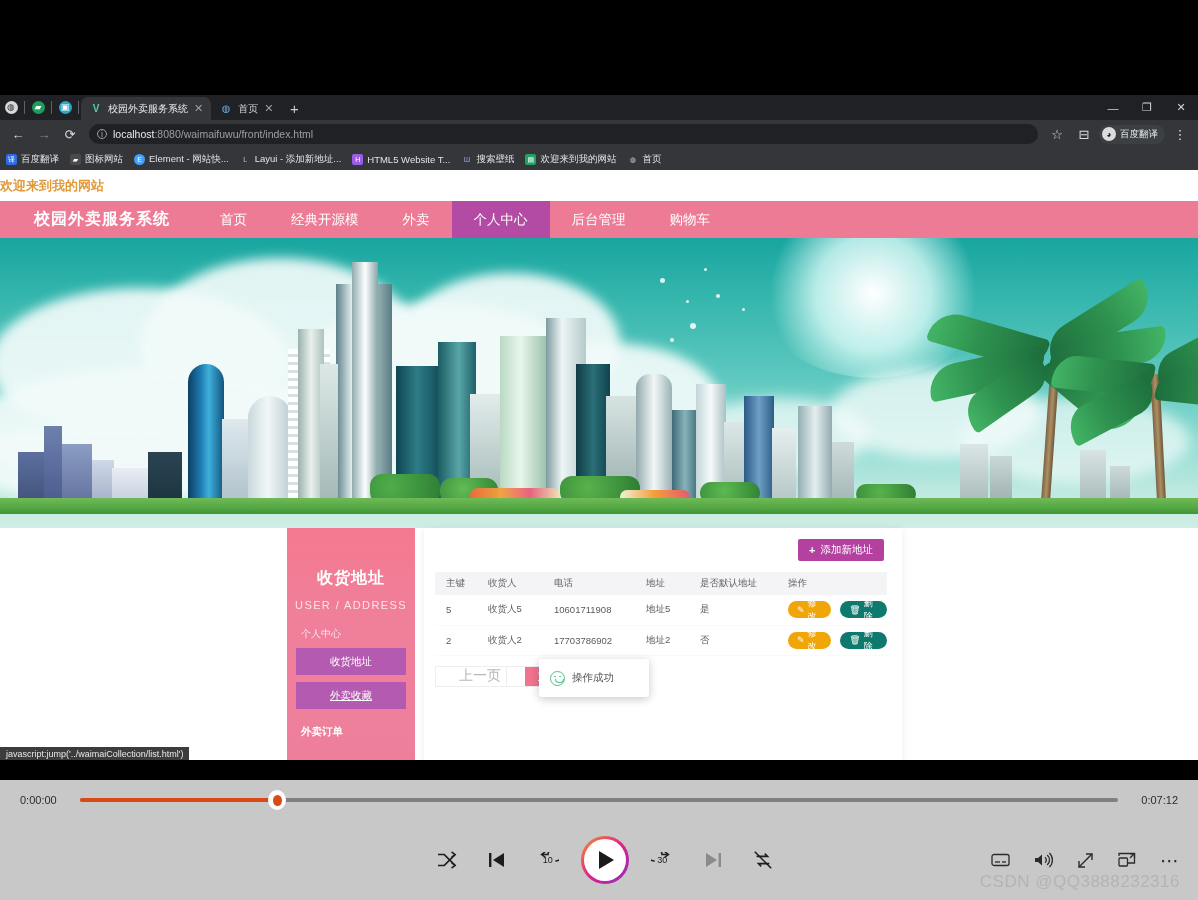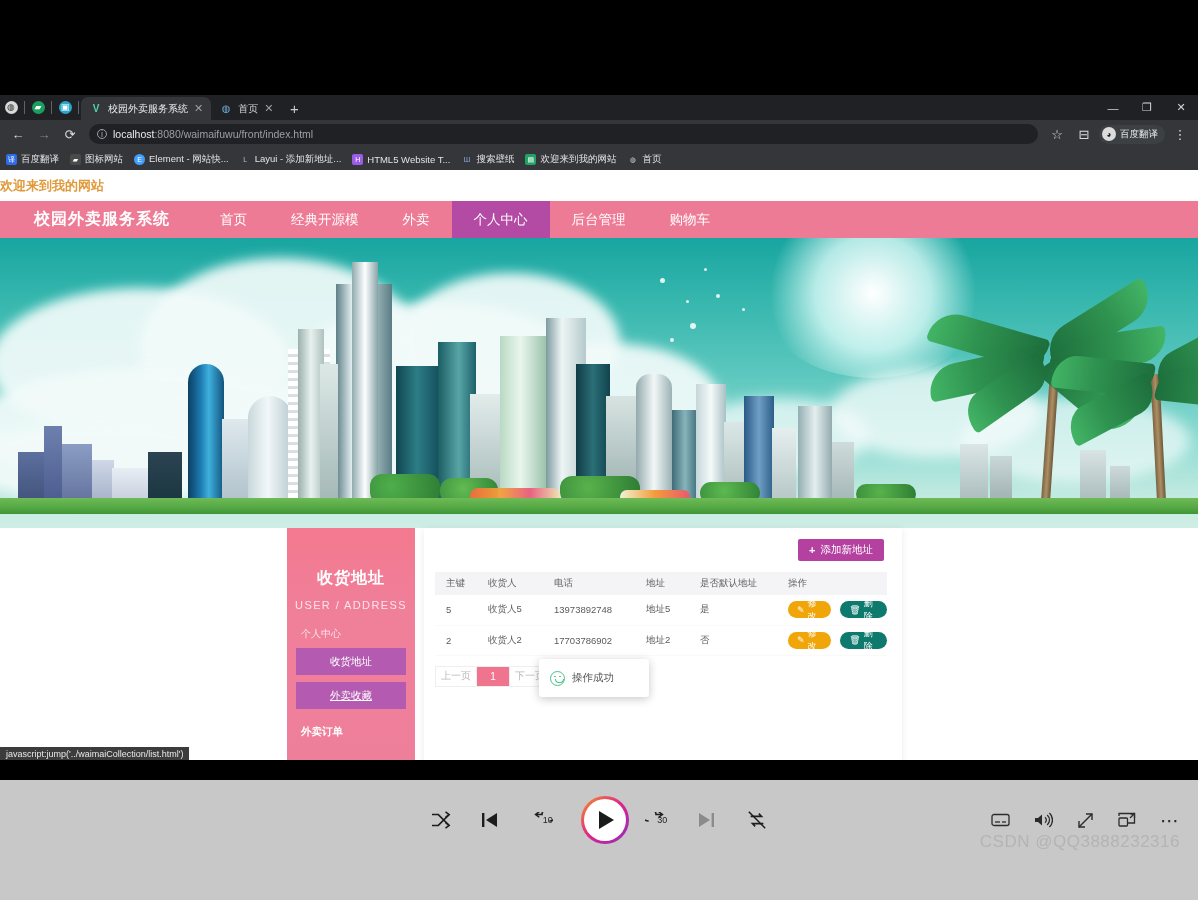--- a/index.html
+++ b/index.html
@@ -115,21 +115,21 @@
                   height:23px; padding-left:11px; }
   table.addr td { font-size:9.5px; color:#5a5a5e; height:30px; padding-left:11px; border-bottom:1px solid #fafafa; }
   .ops { display:flex; gap:9px; align-items:center; }
   .opbtn { height:17px; border-radius:9px; display:flex; align-items:center; gap:3px; padding:0 9px;
            font-size:9px; color:#fff; }
   .opbtn.edit { background:#f0a508; }
   .opbtn.del { background:#0e7a6e; }
 
   .pager { margin:10px 0 0 11px; display:flex; border:1px solid #eee; width:fit-content; }
   .pgbtn { min-width:33px; height:19px; display:flex; align-items:center; justify-content:center;
-           font-size:10px; color:#b9b9bd; border-right:1px solid #eee; padding:0 5px; }
+           font-size:14px; color:#b9b9bd; border-right:1px solid #eee; padding:0 5px;margin-left:18px; }
   .pgbtn:last-child { border-right:none; }
   .pgbtn.cur { background:#f0748e; color:#fff; }
 
   .statusbar { position:absolute; left:0; bottom:0; height:13px; background:#3c3c3c; color:#e8e8e8;
                font-size:9px; display:flex; align-items:center; padding:0 6px; z-index:50; }
 
   
   .player { position:absolute; left:0; top:780px; width:1198px; height:120px; background:#c8c8c8; }
   .seekrow { height:40px; display:flex; align-items:center; padding:0 20px; gap:14px; }
   .tcode { font-size:11px; color:#2b2b2b; width:46px; }
@@ -138,21 +138,21 @@
   .track .fill { position:absolute; left:0; top:0; height:4px; background:#d94a16; border-radius:2px; }
   .track .knob { position:absolute; top:-8px; width:18px; height:20px; background:#fff; border-radius:50%;
                  display:flex; align-items:center; justify-content:center; }
   .track .knob i { width:9px; height:11px; background:#d94a16; border-radius:50%; display:block; }
 
   .ctrlrow { position:relative; height:80px; display:flex; align-items:center; }
   .vtitle { position:absolute; left:20px; top:27px; font-size:17px; color:#1c1c1c; max-width:420px;
             white-space:nowrap; overflow:hidden; text-overflow:ellipsis; }
   .centerctrls { position:absolute; left:430px; top:0; width:350px; height:80px; display:flex; align-items:center;
                  justify-content:space-between; }
-  .cbtn { width:34px; height:34px; display:flex; align-items:center; color:#1d1d1d; font-size:17px; position:relative; }
+  .cbtn { width:34px; height:34px; display:flex; align-items:center; justify-content:center; color:#1d1d1d; font-size:17px; position:relative; }
   .cbtn.dim { color:#8b8b8b; }
   .playbtn { width:48px; height:48px; border-radius:50%; background:#ffffff; display:flex; align-items:center; justify-content:center;
              border:3px solid transparent;
              background-image: linear-gradient(#fff,#fff), linear-gradient(135deg,#f59324,#e0228c,#8a2ec0);
              background-origin: border-box; background-clip: content-box, border-box; }
   .playbtn .tri { width:0; height:0; border-left:15px solid #1b1b1b; border-top:9px solid transparent;
                   border-bottom:9px solid transparent; margin-left:4px; }
   .skipnum { position:absolute; top:12px; left:0; width:34px; text-align:center; font-size:9px; color:#1d1d1d; }
   .rightctrls { position:absolute; right:18px; top:0; height:80px; display:flex; align-items:center; gap:24px; }
   .rbtn { color:#2b2b2b; font-size:15px; display:flex; align-items:center; justify-content:center; }
@@ -406,21 +406,21 @@
                 <th style="width:92px">电话</th>
                 <th style="width:54px">地址</th>
                 <th style="width:88px">是否默认地址</th>
                 <th>操作</th>
               </tr>
             </thead>
             <tbody>
               <tr>
                 <td>5</td>
                 <td>收货人5</td>
-                <td>13973892748</td>
+                <td>10601711908</td>
                 <td>地址5</td>
                 <td>是</td>
                 <td>
                   <div class="ops">
                     <span class="opbtn edit">
                       <span>✎</span>
                       <span>修改</span>
                     </span>
                     <span class="opbtn del">
                       <span>🗑</span>
@@ -459,20 +459,30 @@
         </div>
 
       </div>
 
       <div class="statusbar">javascript:jump('../waimaiCollection/list.html')</div>
     </div>
   </div>
 
   <div class="player">
 
+    <div class="seekrow">
+      <span class="tcode">0:00:00</span>
+      <div class="track">
+        <div class="fill" id="seek-fill" style="width: 19%;"></div>
+        <div class="knob" id="seek-knob" style="left: calc(19% - 9px);">
+            <i></i>
+          </div>
+      </div>
+      <span class="tcode right">0:07:12</span>
+    </div>
 
     <div class="ctrlrow">
 
       <div class="centerctrls">
         <div class="cbtn">
           <svg width="22" height="18" viewBox="0 0 24 20" fill="none" stroke="#1d1d1d" stroke-width="1.7">
             <path d="M2 4 L9 4 L21 16"></path>
               <path d="M2 16 L9 16 L21 4"></path>
             <path d="M17 1 L21 4 L17 7"></path>
               <path d="M17 13 L21 16 L17 19"></path>

